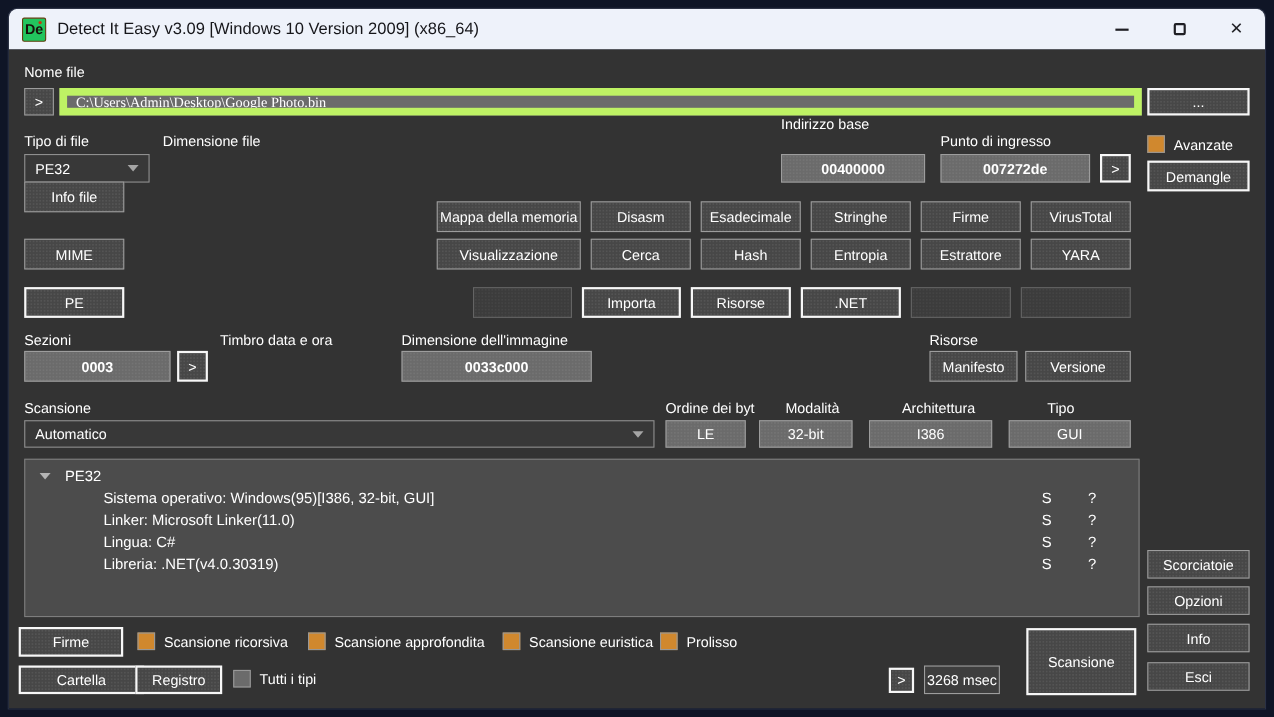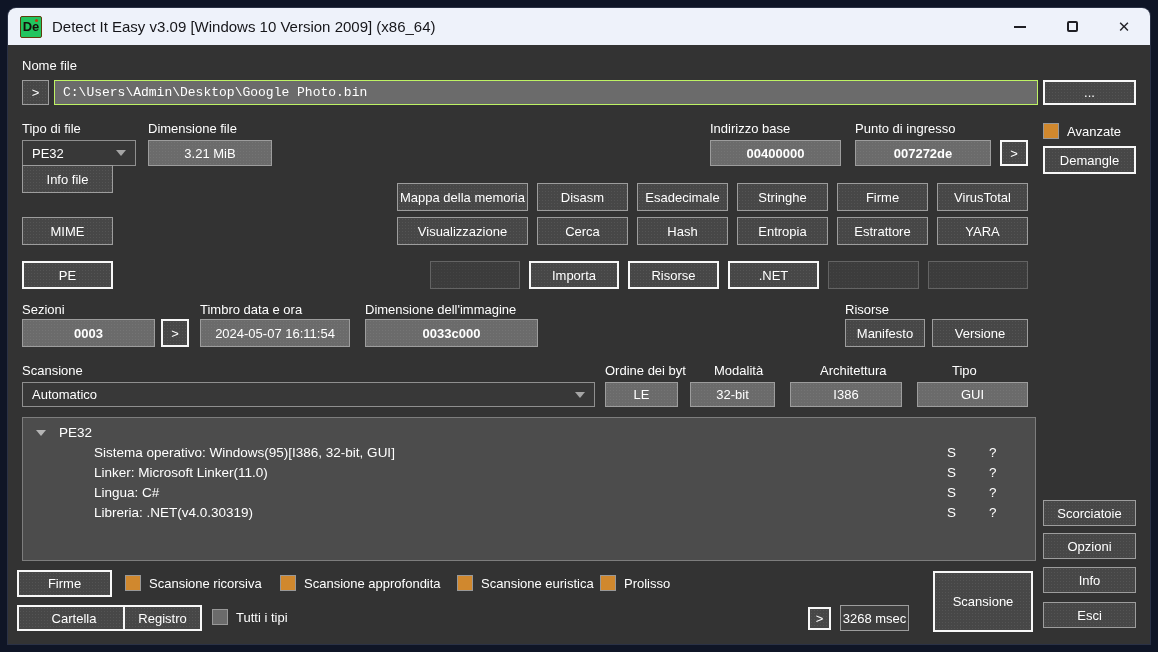--- a/index.html
+++ b/index.html
@@ -48,22 +48,22 @@
   .dis { background:#3c3c3c; border:1px solid #646464; background-image:radial-gradient(rgba(255,255,255,0.04) 1px, rgba(0,0,0,0) 1px); background-size:3px 3px; }
   .val {
     position:absolute; background:#6b6b6b; border:1px solid #9d9d9d;
     color:#fff; font-size:13px; display:flex; align-items:center; justify-content:center;
     background-image: radial-gradient(rgba(255,255,255,0.06) 1px, rgba(0,0,0,0) 1px);
     background-size:3px 3px; white-space:nowrap;
   }
   .val-dark { background:#3e3e3e; }
   .bold { font-weight:bold; }
   .field {
-    position:absolute; background:#6b6b6b; border:1px solid #bef264;
-    color:#fff; font-size:13px; padding:0 8px; font-family:Liberation Mono, monospace;
+    position:absolute; background:#6b6b6b; border:7px solid #bef264;
+    color:#fff; font-size:13px; padding:0 8px; font-family:Liberation Serif, serif;
   }
   .combo {
     position:absolute; background:#383838; border:1px solid #8f8f8f;
     color:#fff; font-size:13px; display:flex; align-items:center;
     padding:0 9px; justify-content:space-between;
   }
   .tri-down { width:0; height:0; border-left:5px solid transparent; border-right:5px solid transparent; border-top:6px solid #a5a5a5; }
   .cb { position:absolute; width:16px; height:16px; border:1px solid #989898; }
   .cb.on { background:#d0882e; }
   .cb.off { background:#6b6b6b; }
@@ -98,30 +98,29 @@
 
   <div class="content">
 
     <div class="lbl" style="left:14px; top:13px;">Nome file</div>
     <div class="btn" style="left:14px; top:35px; width:27px; height:25px;">&gt;</div>
     <input class="field" style="left: 46px; top: 35px; width: 984px; height: 25px;" readonly="" value="C:\Users\Admin\Desktop\Google Photo.bin">
     <div class="btn hl" style="left:1035px; top:35px; width:93px; height:25px;">...</div>
 
     <div class="lbl" style="left:14px; top:76px;">Tipo di file</div>
     <div class="lbl" style="left:140px; top:76px;">Dimensione file</div>
-    <div class="lbl" style="left:702px; top:76px;">Indirizzo base</div>
+    <div class="lbl" style="left:702px; top:60px;">Indirizzo base</div>
     <div class="lbl" style="left:847px; top:76px;">Punto di ingresso</div>
     <div class="cb on" style="left:1035px; top:78px;"></div>
     <div class="lbl" style="left:1059px; top:79px;">Avanzate</div>
 
     <div class="combo" style="left:14px; top:95px; width:114px; height:26px;">
       <span>PE32</span>
       <span class="tri-down"></span>
     </div>
-    <div class="val" style="left:140px; top:95px; width:124px; height:26px;">3.21 MiB</div>
     <div class="val bold" style="left:702px; top:95px; width:131px; height:26px;">00400000</div>
     <div class="val bold" style="left:847px; top:95px; width:136px; height:26px;">007272de</div>
     <div class="btn hl" style="left:992px; top:95px; width:28px; height:26px;">&gt;</div>
     <div class="btn hl" style="left:1035px; top:101px; width:93px; height:28px;">Demangle</div>
 
     <div class="btn" style="left:14px;  top:120px; width:91px;  height:28px;text-align:center;">Info file</div>
     <div class="btn" style="left:389px; top:138px; width:131px; height:28px;">Mappa della memoria</div>
     <div class="btn" style="left:529px; top:138px; width:91px;  height:28px;">Disasm</div>
     <div class="btn" style="left:629px; top:138px; width:91px;  height:28px;">Esadecimale</div>
     <div class="btn" style="left:729px; top:138px; width:91px;  height:28px;">Stringhe</div>
@@ -144,21 +143,20 @@
     <div class="btn dis" style="left:820px; top:216px; width:91px; height:28px;"></div>
     <div class="btn dis" style="left:920px; top:216px; width:100px; height:28px;"></div>
 
     <div class="lbl" style="left:14px;  top:257px;">Sezioni</div>
     <div class="lbl" style="left:192px; top:257px;">Timbro data e ora</div>
     <div class="lbl" style="left:357px; top:257px;">Dimensione dell'immagine</div>
     <div class="lbl" style="left:837px; top:257px;">Risorse</div>
 
     <div class="val bold" style="left:14px;  top:274px; width:133px; height:28px;">0003</div>
     <div class="btn hl" style="left:153px; top:274px; width:28px; height:28px;">&gt;</div>
-    <div class="val" style="left:192px; top:274px; width:150px; height:28px;">2024-05-07 16:11:54</div>
     <div class="val bold" style="left:357px; top:274px; width:173px; height:28px;">0033c000</div>
     <div class="btn" style="left:837px; top:274px; width:80px; height:28px;">Manifesto</div>
     <div class="btn" style="left:924px; top:274px; width:96px; height:28px;">Versione</div>
 
     <div class="lbl" style="left:14px;  top:318px;">Scansione</div>
     <div class="lbl" style="left:597px; top:318px; width:82px; overflow:hidden;">Ordine dei byt</div>
     <div class="lbl" style="left:706px; top:318px;">Modalità</div>
     <div class="lbl" style="left:812px; top:318px;">Architettura</div>
     <div class="lbl" style="left:944px; top:318px;">Tipo</div>
 

